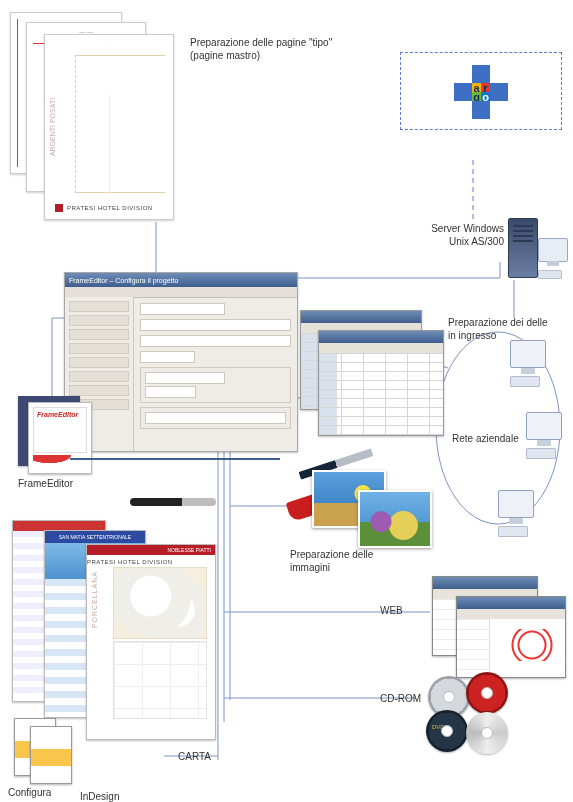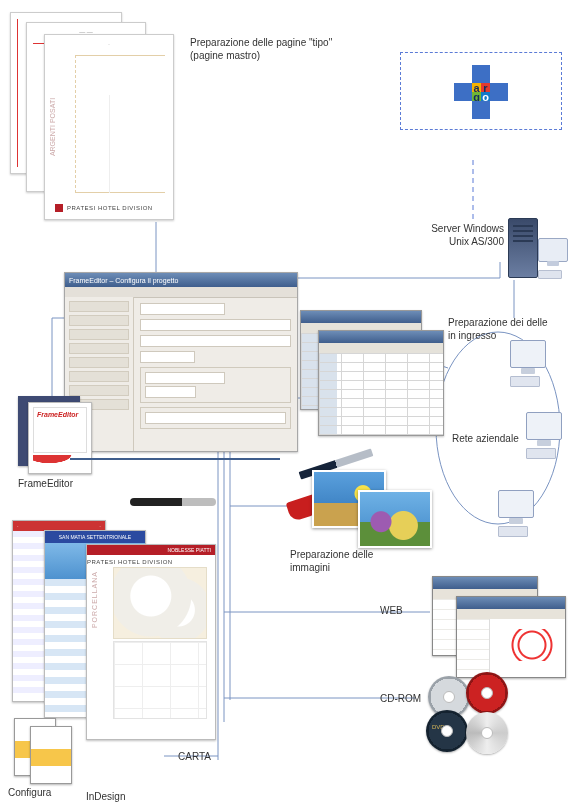--- a/index.html
+++ b/index.html
@@ -276,21 +276,21 @@
     <span class="sq"></span>
     <span class="txt">PRATESI HOTEL DIVISION</span>
   </div>
 </div>
 <div class="abs label" style="left:178px; top:742px;margin-top:8px;">CARTA</div>
 
 <div class="abs adbox fm" style="left:14px; top:718px;"></div>
 <div class="abs adbox fm" style="left:30px; top:726px;"></div>
 <div class="abs label" style="left:8px; top:786px;">Configura</div>
 
-<div class="abs label" style="left:86px; top:790px;">InDesign</div>
+<div class="abs label" style="left:80px; top:790px;">InDesign</div>
 
 <div class="abs sheet" style="left:300px; top:310px; width:120px; height:98px;">
   <div class="tbar"></div>
     <div class="icons"></div>
     <div class="cells"></div>
 </div>
 <div class="abs sheet" style="left:318px; top:330px; width:124px; height:104px;">
   <div class="tbar"></div>
     <div class="icons"></div>
     <div class="cells"></div>

